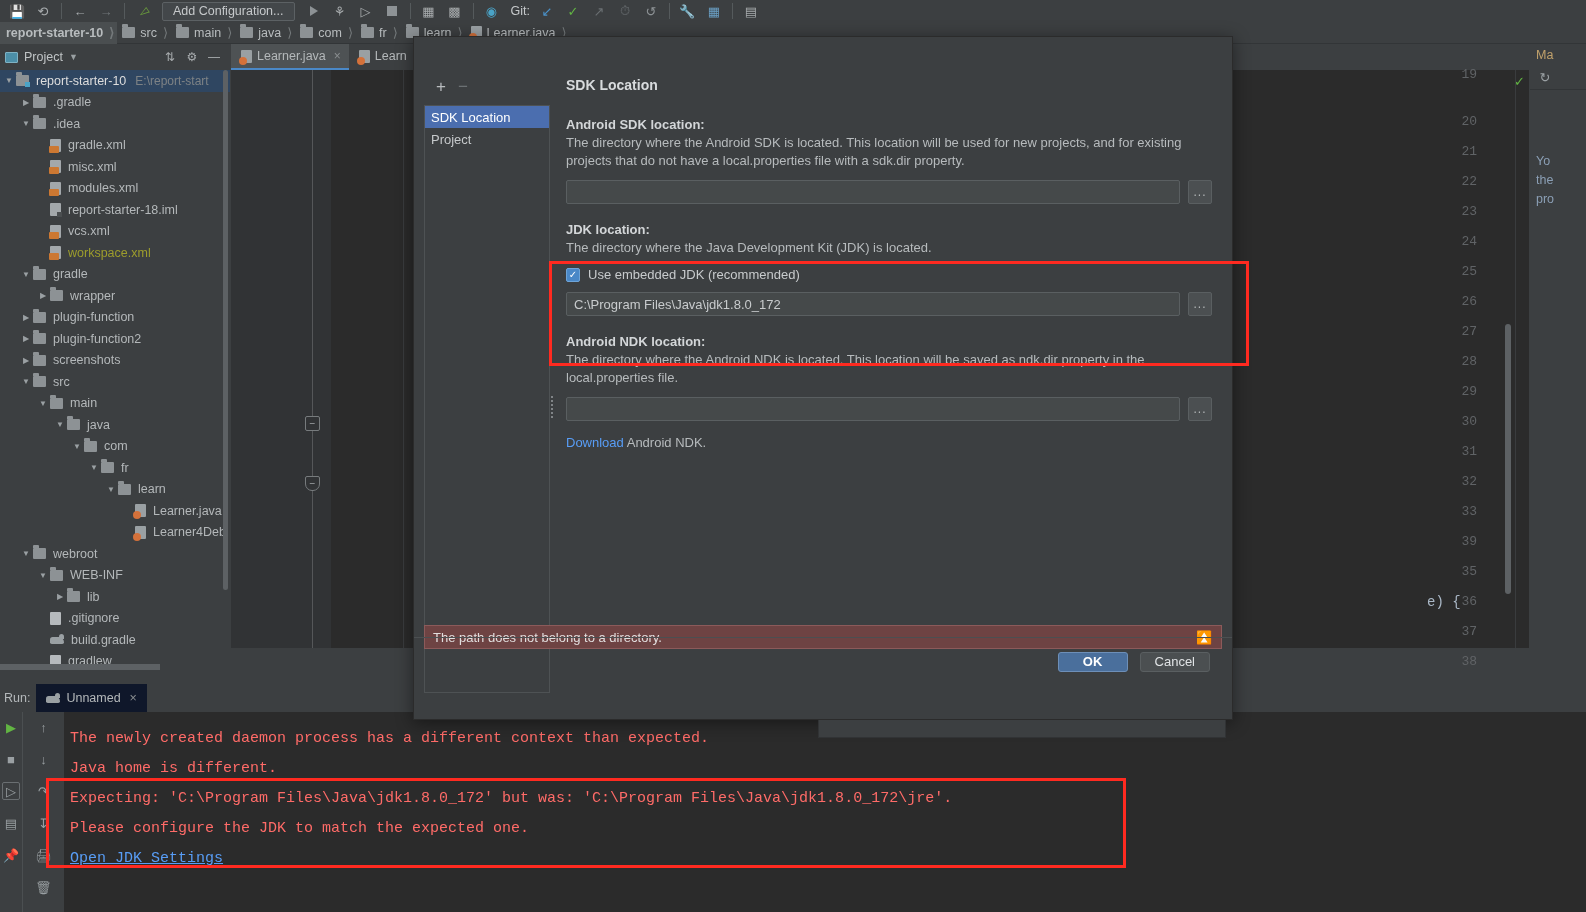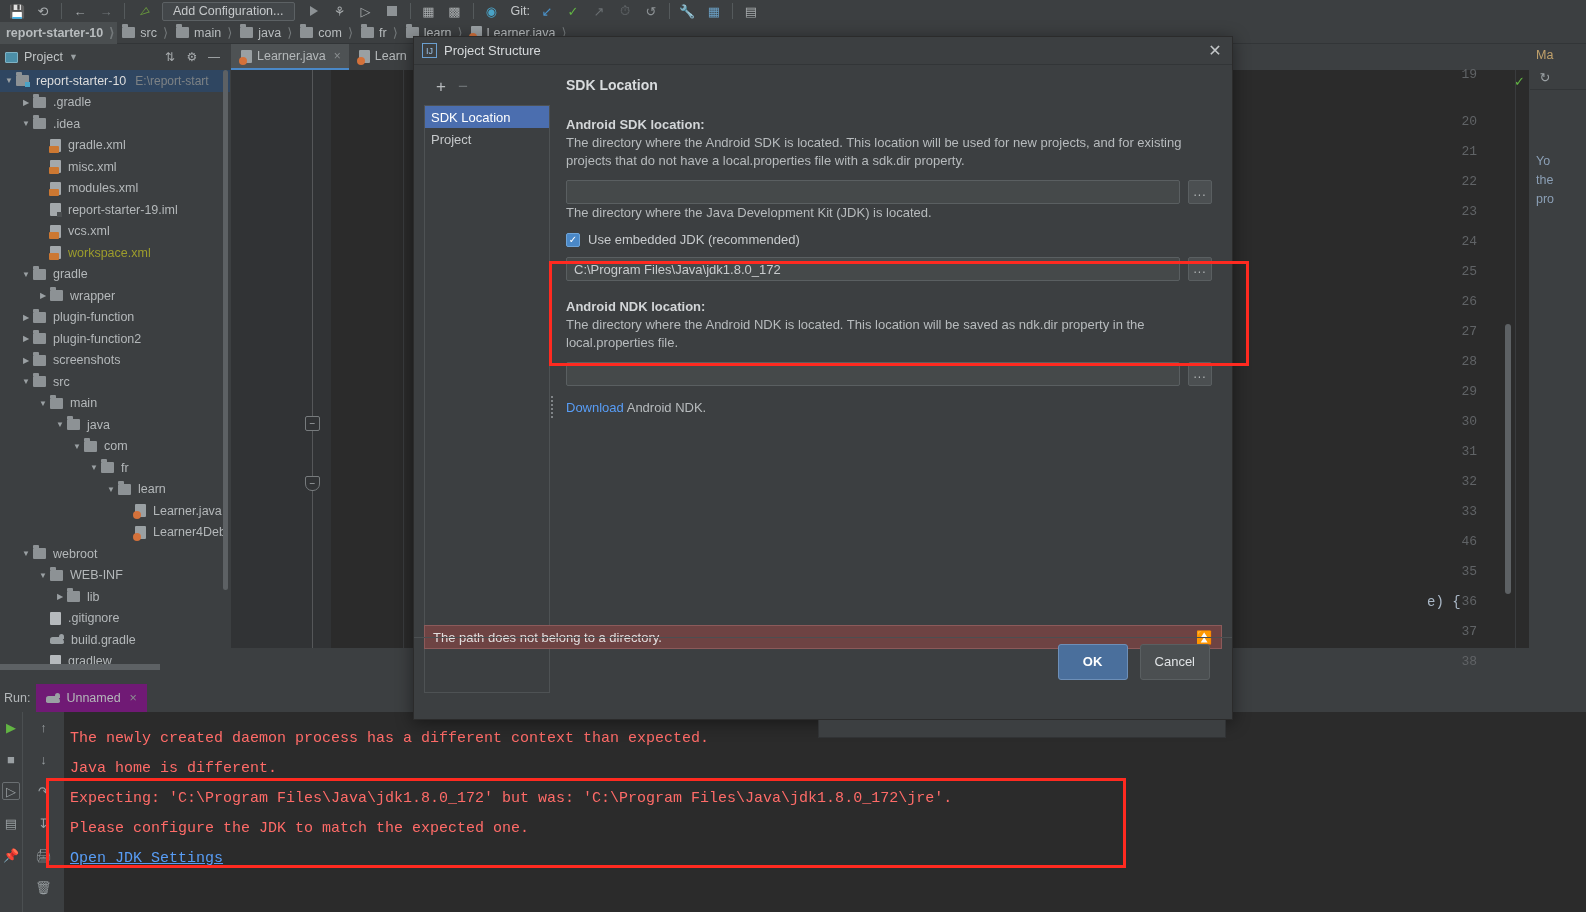--- a/index.html
+++ b/index.html
@@ -115,21 +115,21 @@
   
   .rightpanel{position:absolute;left:1530px;top:44px;width:56px;height:626px;background:#3c3f41;}
   .rp-title{height:22px;display:flex;align-items:center;padding-left:6px;font-size:12.5px;color:#c0a16b;}
   .rp-toolbar{height:24px;display:flex;align-items:center;padding-left:6px;background:#3c3f41;border-bottom:1px solid #323537;}
   .rp-body{padding:62px 6px 0 6px;font-size:12.5px;color:#8b9fb5;line-height:19px;}
 
   
   .runpanel{position:absolute;left:0;top:684px;width:1586px;height:228px;background:#3c3f41;}
   .run-tabbar{height:28px;display:flex;align-items:center;font-size:12.5px;color:#b4b8ba;}
   .run-label{padding:0 6px 0 4px;}
-  .run-tab{height:28px;display:flex;align-items:center;padding:0 10px;background:#701a75;}
+  .run-tab{height:28px;display:flex;align-items:center;padding:0 10px;background:#0f172a;}
   .run-tab .gr{display:inline-block;width:14px;height:11px;margin-right:6px;position:relative;}
   .run-tab .gr:before{content:"";position:absolute;left:0;top:3px;width:14px;height:7px;background:#9aa0a3;border-radius:3px 6px 2px 2px;}
   .run-tab .gr:after{content:"";position:absolute;left:9px;top:0;width:5px;height:5px;background:#9aa0a3;border-radius:50% 50% 0 0;}
   .run-tab .x{margin-left:9px;color:#8b8f91;}
   .run-side{position:absolute;left:0;top:28px;width:22px;height:200px;background:#3c3f41;
             display:flex;flex-direction:column;align-items:center;padding-top:6px;gap:14px;}
   .run-side2{position:absolute;left:22px;top:28px;width:42px;height:200px;background:#3c3f41;
              display:flex;flex-direction:column;align-items:center;padding-top:6px;gap:14px;border-left:1px solid #4b4f51;}
   .rs-ic{width:18px;height:18px;display:flex;align-items:center;justify-content:center;color:#9aa0a3;font-size:13px;}
   .console{position:absolute;left:64px;top:28px;width:1522px;height:200px;background:#2b2b2b;
@@ -169,21 +169,21 @@
   .cb{width:14px;height:14px;background:#4a88c7;border:1px solid #6ea4d8;border-radius:2px;
       display:flex;align-items:center;justify-content:center;color:#fff;font-size:10px;line-height:1;}
   .cbl{font-size:13px;color:#c8cbcd;}
   .linkline{margin-top:14px;font-size:13px;color:#b7bbbd;}
   .linkline a{color:#589df6;text-decoration:none;}
   .errbar{position:absolute;left:10px;bottom:36px;width:798px;height:24px;background:#6e4343;border:1px solid #8c5a5a;
           display:flex;align-items:center;padding:0 8px;font-size:13px;color:#e2dede;}
   .errbar .pin{margin-left:auto;color:#ded9d9;font-size:13px;}
   .dlg-footer{position:absolute;left:0;bottom:0;width:818px;height:48px;border-top:1px solid #4b4f51;
               display:flex;align-items:center;justify-content:flex-end;gap:12px;padding-right:22px;}
-  .btn{height:36px;min-width:70px;border-radius:3px;display:flex;align-items:center;justify-content:center;
+  .btn{height:20px;min-width:70px;border-radius:3px;display:flex;align-items:center;justify-content:center;
        font-size:13px;color:#e0e3e5;border:1px solid #5a5f61;background:#4b4f51;padding:0 14px;}
   .btn.primary{background:#4a6f9c;border:1px solid #6d8fb8;font-weight:bold;color:#fff;}
   .dlg-grip{position:absolute;left:136px;top:330px;width:4px;height:24px;
             background-image:radial-gradient(#808487 40%, transparent 41%);background-size:4px 4px;}
   .bg-drop{position:absolute;left:818px;top:654px;width:408px;height:84px;background:#3c3f41;border:1px solid #313335;}
 </style>
 </head>
 <body>
 
 <div class="app">
@@ -305,21 +305,21 @@
           <span class="tlabel">misc.xml</span>
         </div>
         <div class="trow" style="padding-left: 36px;">
           <span class="tw"></span>
           <span class="xml"></span>
           <span class="tlabel">modules.xml</span>
         </div>
         <div class="trow" style="padding-left: 36px;">
           <span class="tw"></span>
           <span class="iml"></span>
-          <span class="tlabel">report-starter-19.iml</span>
+          <span class="tlabel">report-starter-18.iml</span>
         </div>
         <div class="trow" style="padding-left: 36px;">
           <span class="tw"></span>
           <span class="xml"></span>
           <span class="tlabel">vcs.xml</span>
         </div>
         <div class="trow" style="padding-left: 36px;">
           <span class="tw"></span>
           <span class="xml"></span>
           <span class="tlabel yellowtxt">workspace.xml</span>
@@ -474,21 +474,21 @@
       <div class="lnum" style="top: 190px;">24</div>
       <div class="lnum" style="top: 220px;">25</div>
       <div class="lnum" style="top: 250px;">26</div>
       <div class="lnum" style="top: 280px;">27</div>
       <div class="lnum" style="top: 310px;">28</div>
       <div class="lnum" style="top: 340px;">29</div>
       <div class="lnum" style="top: 370px;">30</div>
       <div class="lnum" style="top: 400px;">31</div>
       <div class="lnum" style="top: 430px;">32</div>
       <div class="lnum" style="top: 460px;">33</div>
-      <div class="lnum" style="top: 490px;">46</div>
+      <div class="lnum" style="top: 490px;">39</div>
       <div class="lnum" style="top: 520px;">35</div>
       <div class="lnum" style="top: 550px;">36</div>
       <div class="lnum" style="top: 580px;">37</div>
       <div class="lnum" style="top: 610px;">38</div>
     </div>
 
   <div class="rightpanel">
     <div class="rp-title">Ma</div>
     <div class="rp-toolbar">
       <span class="rs-ic">↻</span>
@@ -533,25 +533,20 @@
       <div class="cl">Please configure the JDK to match the expected one.</div>
       <div class="cl"><a href="#">Open JDK Settings</a></div>
     </div>
   </div>
 
   <div class="hl" style="left:46px;top:778px;width:1080px;height:90px;"></div>
 
   <div class="overlay-shadow"></div>
   <div class="bg-drop"></div>
   <div class="dialog">
-    <div class="dlg-title">
-      <span class="dlg-ij">IJ</span>
-      <span>Project Structure</span>
-      <span class="dlg-close">✕</span>
-    </div>
 
     <div class="dlg-body">
       <div class="side-tools">
         <span>+</span>
         <span class="minus">−</span>
       </div>
 
       <div class="sidelist">
         <div class="sli sel">SDK Location</div>
         <div class="sli">Project</div>
@@ -561,20 +556,21 @@
       <div class="pane">
         <div class="pane-title">SDK Location</div>
 
         <div class="lbl">Android SDK location:</div>
         <div class="desc">The directory where the Android SDK is located. This location will be used for new projects, and for existing projects that do not have a local.properties file with a sdk.dir property.</div>
         <div class="fieldrow">
           <div class="fld"></div>
           <div class="browse">...</div>
         </div>
 
+        <div class="lbl" style="margin-top:18px;">JDK location:</div>
         <div class="desc">The directory where the Java Development Kit (JDK) is located.</div>
         <div class="cbrow">
           <div class="cb">✓</div>
           <div class="cbl">Use embedded JDK (recommended)</div>
         </div>
         <div class="fieldrow">
           <div class="fld">C:\Program Files\Java\jdk1.8.0_172</div>
           <div class="browse">...</div>
         </div>
 

